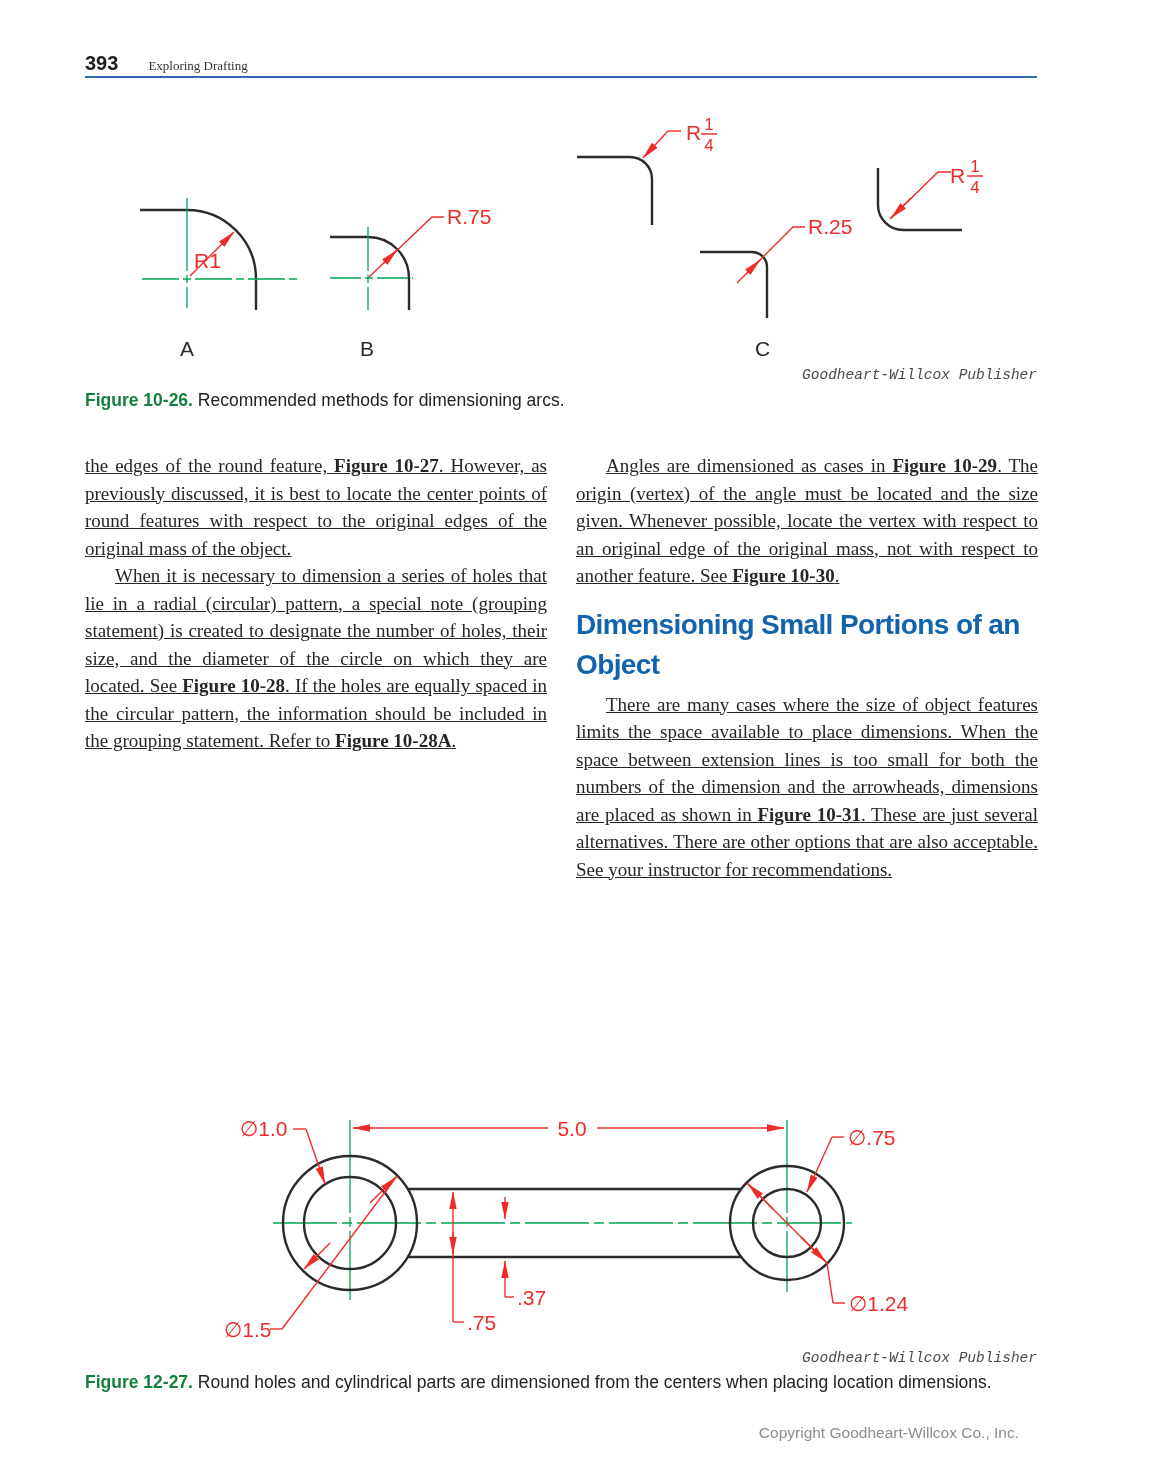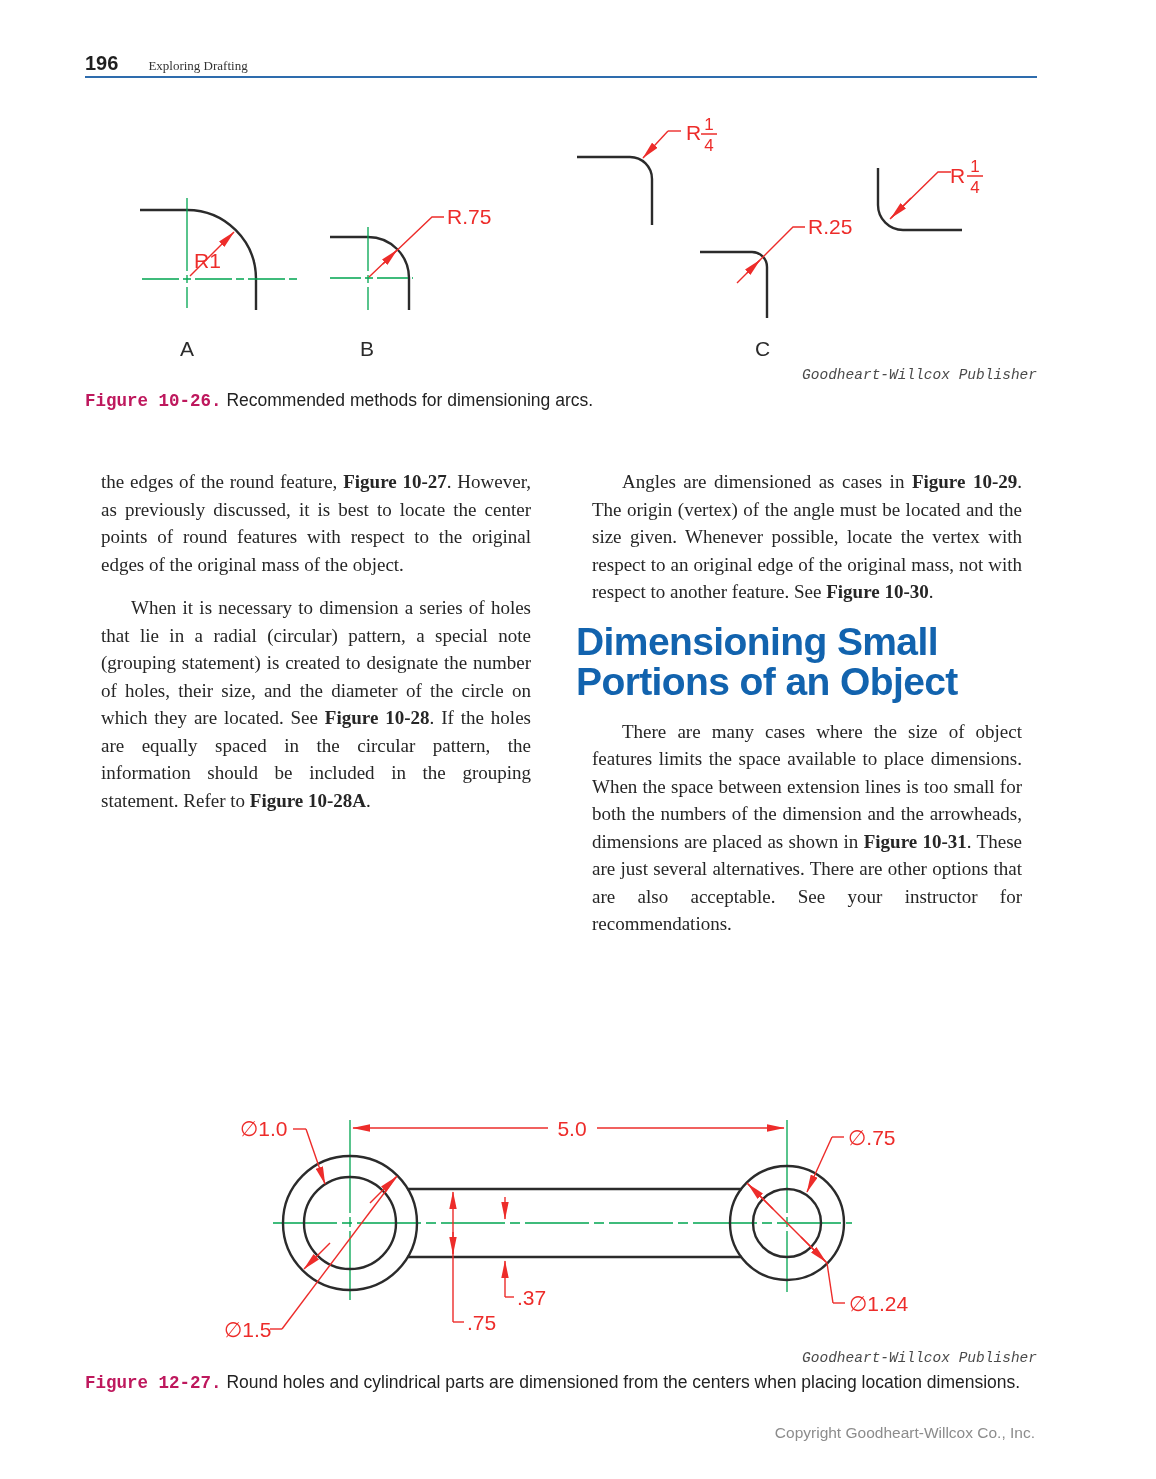--- a/index.html
+++ b/index.html
@@ -7,43 +7,43 @@
     width:1156px;height:1479px;position:relative;background:#ffffff;
     font-family:"Liberation Serif",serif;color:#262626;overflow:hidden;
   }
   .abs{position:absolute;}
   
   .pg-num{font-family:"Liberation Sans",sans-serif;font-weight:bold;font-size:20px;color:#1f1f1f;}
   .book-title{font-family:"Liberation Serif",serif;font-size:13px;color:#333;margin-left:30px;}
   .header-rule{position:absolute;left:85px;top:76px;width:952px;height:2px;background:#2e6cad;}
   
   .col{width:462px;font-size:19px;line-height:27.5px;text-align:justify;}
-  .col p{margin:16px;}
+  .col p{margin:0;text-decoration:underline;}
   .col p.ind{text-indent:30px;}
   .b{font-weight:bold;}
   .h2{font-family:"Liberation Sans",sans-serif;font-weight:bold;color:#1263ae;
-      font-size:39px;line-height:40px;letter-spacing:-0.6px;text-align:left;}
+      font-size:28px;line-height:40px;letter-spacing:-0.6px;text-align:left;}
   .h2.mt1{margin:24px 0 7px;}
   .h2.mt2{margin:15px 0 6px;}
   
   .caption{font-family:"Liberation Sans",sans-serif;font-size:17.5px;color:#222;}
-  .cap-label{color:#be185d;font-weight:bold;font-family:Liberation Mono, monospace;}
+  .cap-label{color:#15803d;font-weight:bold;}
   .credit{font-family:Liberation Mono, monospace;font-style:italic;font-size:14.5px;color:#4a4a4a;text-align:right;}
   .footer{font-family:"Liberation Sans",sans-serif;font-size:15.5px;color:#8c8c8c;text-align:right;}
   
   text{font-family:"Liberation Sans",sans-serif;}
   .red-label{fill:#ed2c2a;font-size:21px;}
   .blk-label{fill:#2b2b2b;font-size:21px;}
   .frac{fill:#ed2c2a;font-size:17px;}
 </style>
 </head>
 <body>
 
 <div class="abs" style="left:85px;top:52px;">
-  <span class="pg-num">196</span><span class="book-title">Exploring Drafting</span>
+  <span class="pg-num">393</span><span class="book-title">Exploring Drafting</span>
 </div>
 <div class="header-rule"></div>
 
 <svg class="abs" style="left:0;top:95px;" width="1156" height="300" viewBox="0 95 1156 300">
   <defs>
     <marker id="arr" viewBox="0 0 12 5" refX="11.5" refY="2.5" markerWidth="13" markerHeight="5.4" orient="auto-start-reverse">
       <path d="M0,0 L12,2.5 L0,5 Z" fill="#ed2c2a"></path>
     </marker>
   </defs>
 
@@ -183,13 +183,13 @@
     <line x1="505" y1="1297" x2="514" y2="1297" stroke="#ed2c2a" stroke-width="1.4"></line>
     <text x="517" y="1305" class="red-label">.37</text>
   </g>
 </svg>
 
 <div class="abs credit" style="left:600px;top:1350px;width:437px;">Goodheart-Willcox Publisher</div>
 <div class="abs caption" style="left:85px;top:1372px;width:960px;">
   <span class="cap-label">Figure 12-27.</span><span> Round holes and cylindrical parts are dimensioned from the centers when placing location dimensions.</span>
 </div>
 
-<div class="abs footer" style="left:600px;top:1424px;width:435px;">Copyright Goodheart-Willcox Co., Inc.</div>
+<div class="abs footer" style="left:584px;top:1424px;width:435px;">Copyright Goodheart-Willcox Co., Inc.</div>
 
 </body></html>

